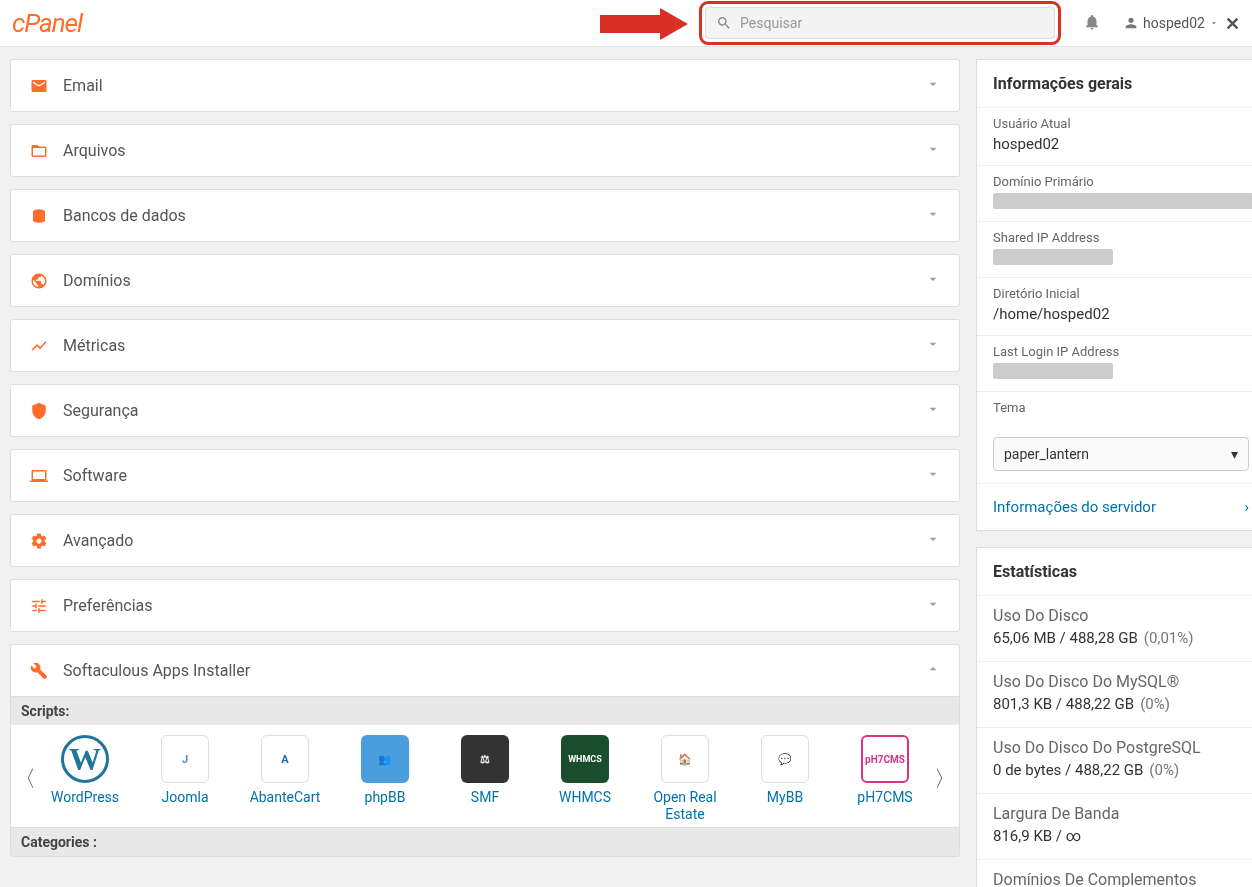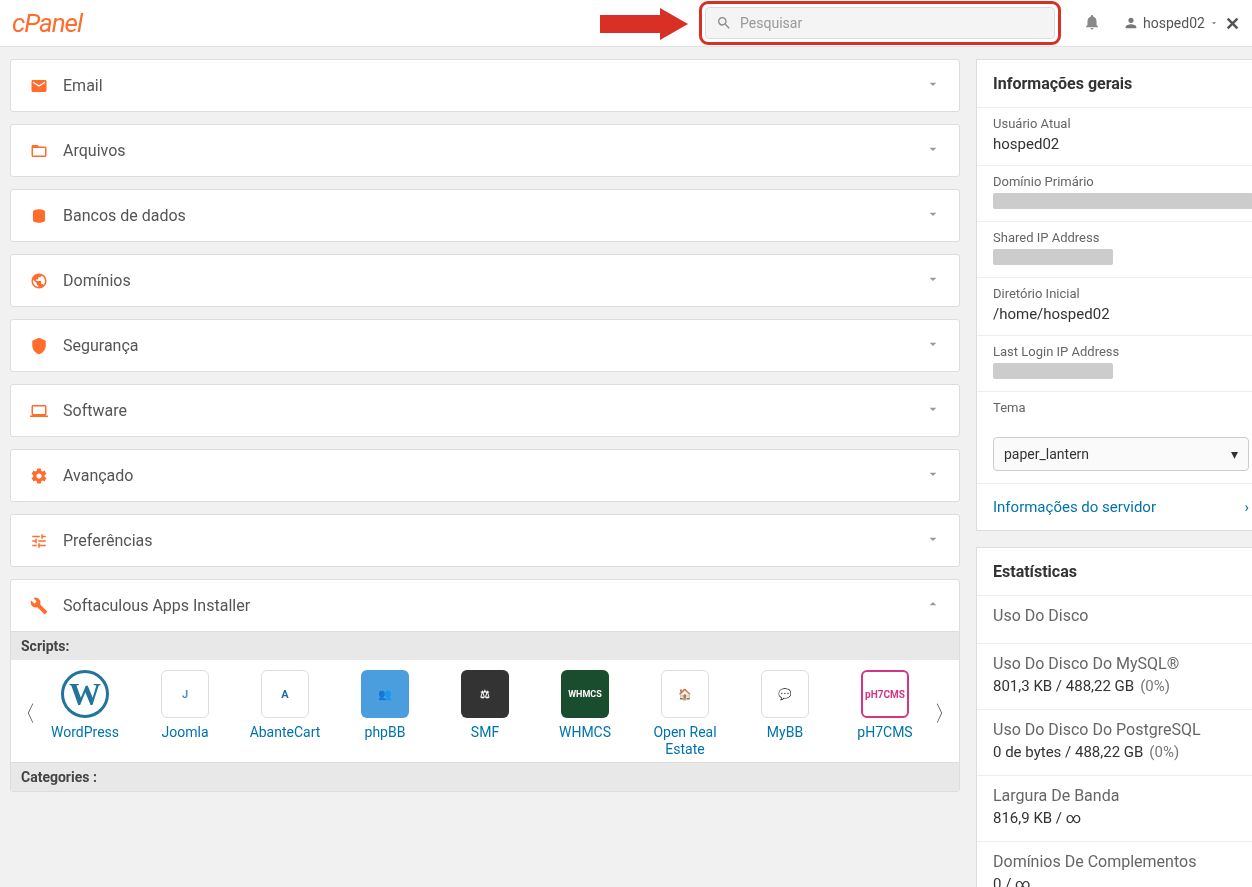--- a/index.html
+++ b/index.html
@@ -140,20 +140,33 @@
       <span class="title">Domínios</span>
       <span class="chevron"><svg viewBox="0 0 24 24">
               <path d="M7 10l5 5 5-5z"></path>
             </svg></span>
     </div>
       </div>
     <div class="panel">
         <div class="panel-header">
       <span class="icon">
             <svg viewBox="0 0 24 24">
+              <path d="M3.5 18.49l6-6.01 4 4L22 6.92l-1.41-1.41-7.09 7.97-4-4L2 16.99z"></path>
+            </svg>
+          </span>
+      <span class="title">Métricas</span>
+      <span class="chevron"><svg viewBox="0 0 24 24">
+              <path d="M7 10l5 5 5-5z"></path>
+            </svg></span>
+    </div>
+      </div>
+    <div class="panel">
+        <div class="panel-header">
+      <span class="icon">
+            <svg viewBox="0 0 24 24">
               <path d="M12 1L3 5v6c0 5.55 3.84 10.74 9 12 5.16-1.26 9-6.45 9-12V5l-9-4z"></path>
             </svg>
           </span>
       <span class="title">Segurança</span>
       <span class="chevron"><svg viewBox="0 0 24 24">
               <path d="M7 10l5 5 5-5z"></path>
             </svg></span>
     </div>
       </div>
     <div class="panel">
@@ -289,20 +302,21 @@
         <span>Informações do servidor</span>
         <span>›</span>
       </div>
     </div>
 
     <div class="info-panel">
       <div class="info-title">Estatísticas</div>
       <div id="stats-rows">
           <div class="stat-row">
             <div class="stat-label">Uso Do Disco</div>
+            <div class="stat-value">65,06 MB / 488,28 GB<span class="pct">(0,01%)</span></div>
           </div>
           <div class="stat-row">
             <div class="stat-label">Uso Do Disco Do MySQL®</div>
             <div class="stat-value">801,3 KB / 488,22 GB<span class="pct">(0%)</span></div>
           </div>
           <div class="stat-row">
             <div class="stat-label">Uso Do Disco Do PostgreSQL</div>
             <div class="stat-value">0 de bytes / 488,22 GB<span class="pct">(0%)</span></div>
           </div>
           <div class="stat-row">

